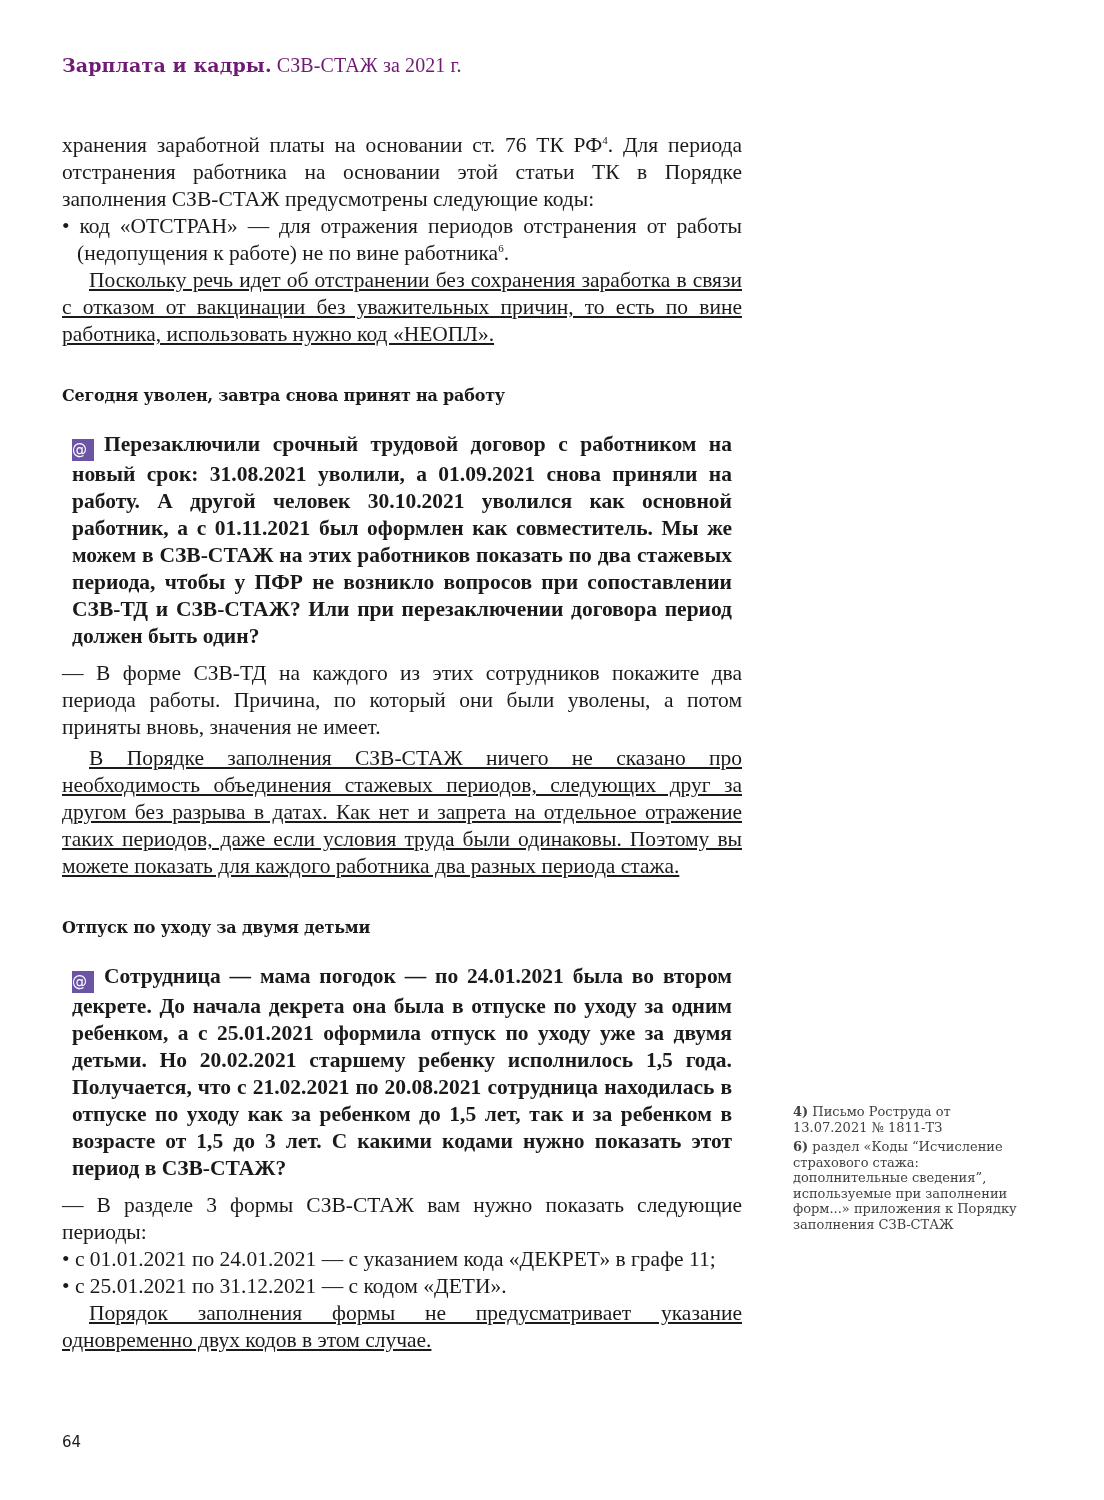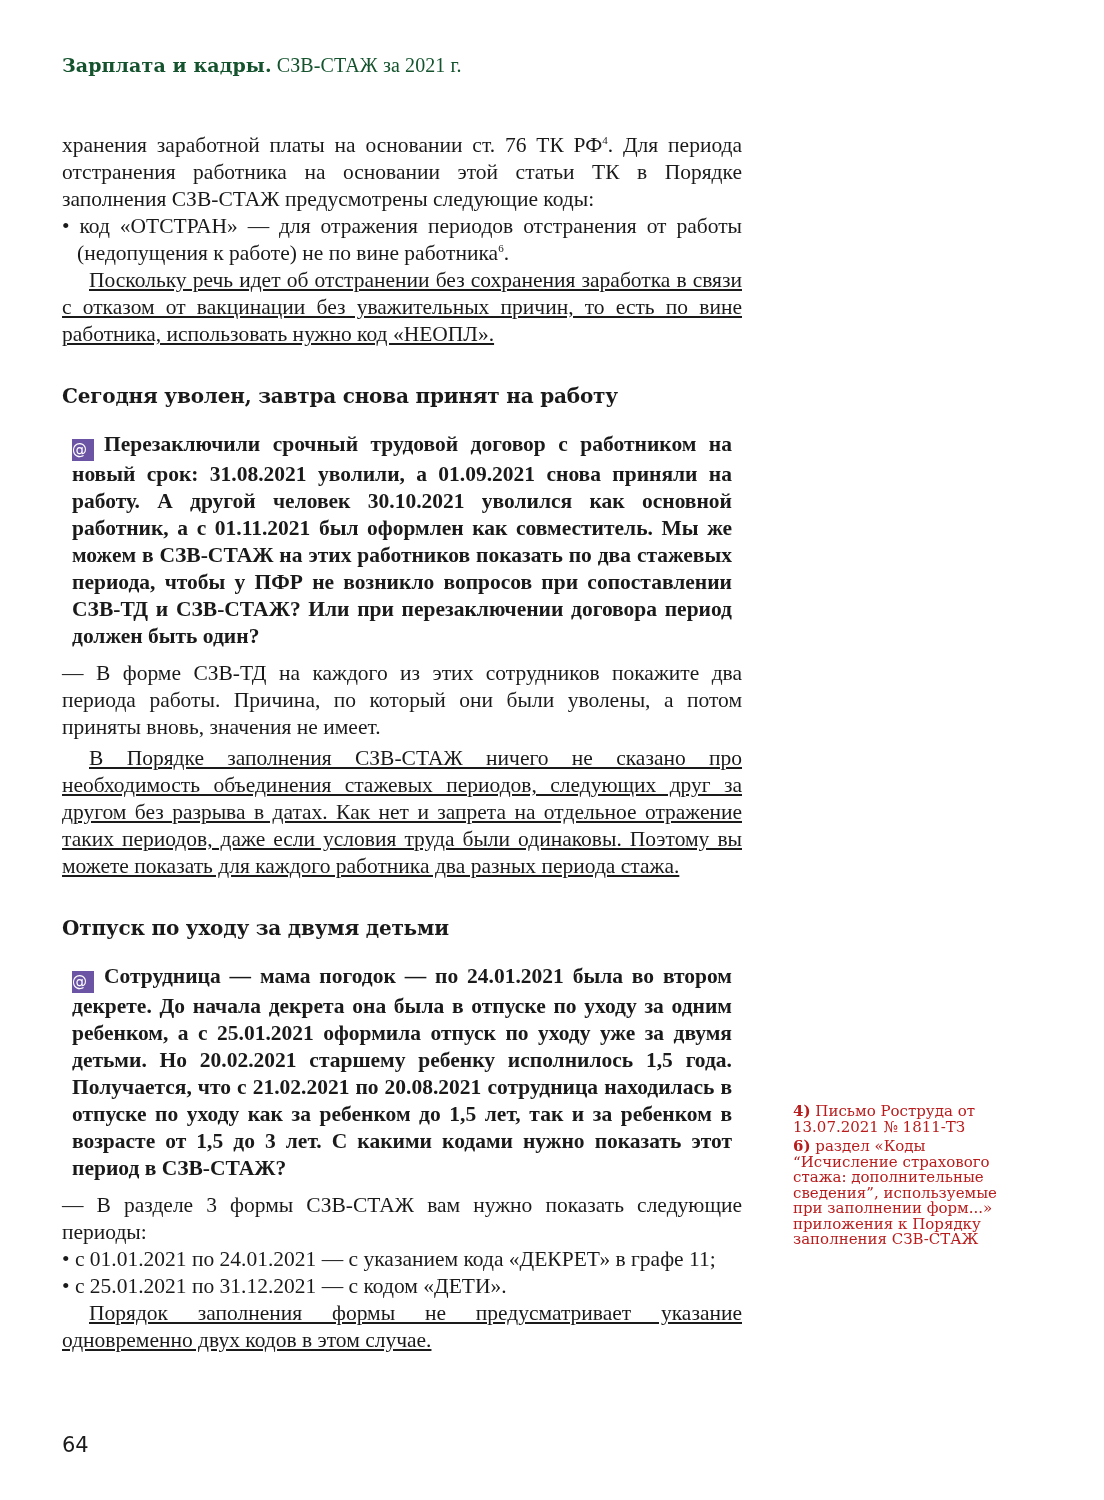--- a/index.html
+++ b/index.html
@@ -1,40 +1,40 @@
 <!DOCTYPE html>
 <html><head>
 <meta charset="utf-8">
 <style>
   html, body { margin: 0; padding: 0; background: #ffffff; }
   body { width: 1104px; height: 1500px; position: relative; overflow: hidden;
          font-family: "DejaVu Serif", "Liberation Serif", serif; color: #1a1a1a; }
-  .header { position: absolute; left: 62px; top: 54px; font-size: 20px; color: #14532d;
+  .header { position: absolute; left: 62px; top: 54px; font-size: 20px; color: #701a75;
             font-family: "Liberation Serif", serif; letter-spacing: 0.1px; }
   .header .bold { font-weight: bold; font-family: "DejaVu Serif", serif; font-size: 19px; }
   .col { position: absolute; left: 62px; top: 132px; width: 680px;
          font-family: "Liberation Serif", serif; font-size: 21.5px; line-height: 27px; }
   .p { margin: 0; text-align: justify; text-align-last: left; }
   .indent { text-indent: 27px; text-decoration: underline; }
   .bullet { margin: 0; padding-left: 15px; text-indent: -15px; text-align: justify; text-align-last: left; }
   .bullet::before { content: "• "; }
   sup { font-size: 11px; line-height: 0; vertical-align: super; }
-  .h2 { font-family: "DejaVu Serif", serif; font-weight: bold; font-size: 20px;
+  .h2 { font-family: "DejaVu Serif", serif; font-weight: bold; font-size: 16px;
         margin: 33px 0 20px 0; line-height: 30px; letter-spacing: -0.2px; }
   .q { margin: 10px; font-weight: bold; text-align: justify; text-align-last: left; }
   .at { display: inline-block; width: 22px; height: 22px; background: #6b54a3; color: #fff;
         font-family: "DejaVu Sans", sans-serif; font-size: 15px; line-height: 21px;
         text-align: center; vertical-align: -3px; margin-right: 10px; font-weight: normal; }
   .gap { height: 4px; }
   .notes { position: absolute; left: 793px; top: 1104px; width: 230px;
-           font-family: "DejaVu Serif", serif; font-size: 15px; line-height: 15.5px; color: #b91c1c; }
+           font-family: "DejaVu Serif", serif; font-size: 13px; line-height: 15.5px; color: #404040; }
   .note { margin: 0 0 4px 0; }
   .note b { font-weight: bold; }
   .pageno { position: absolute; left: 62px; top: 1433px; font-family: "DejaVu Sans", sans-serif;
-            font-size: 21px; color: #1a1a1a; }
+            font-size: 15px; color: #1a1a1a; }
 </style>
 </head>
 <body>
 
 <div class="header">
   <span class="bold">Зарплата и кадры.</span>
   <span>СЗВ-СТАЖ за 2021 г.</span>
 </div>
 
 <div class="col">

